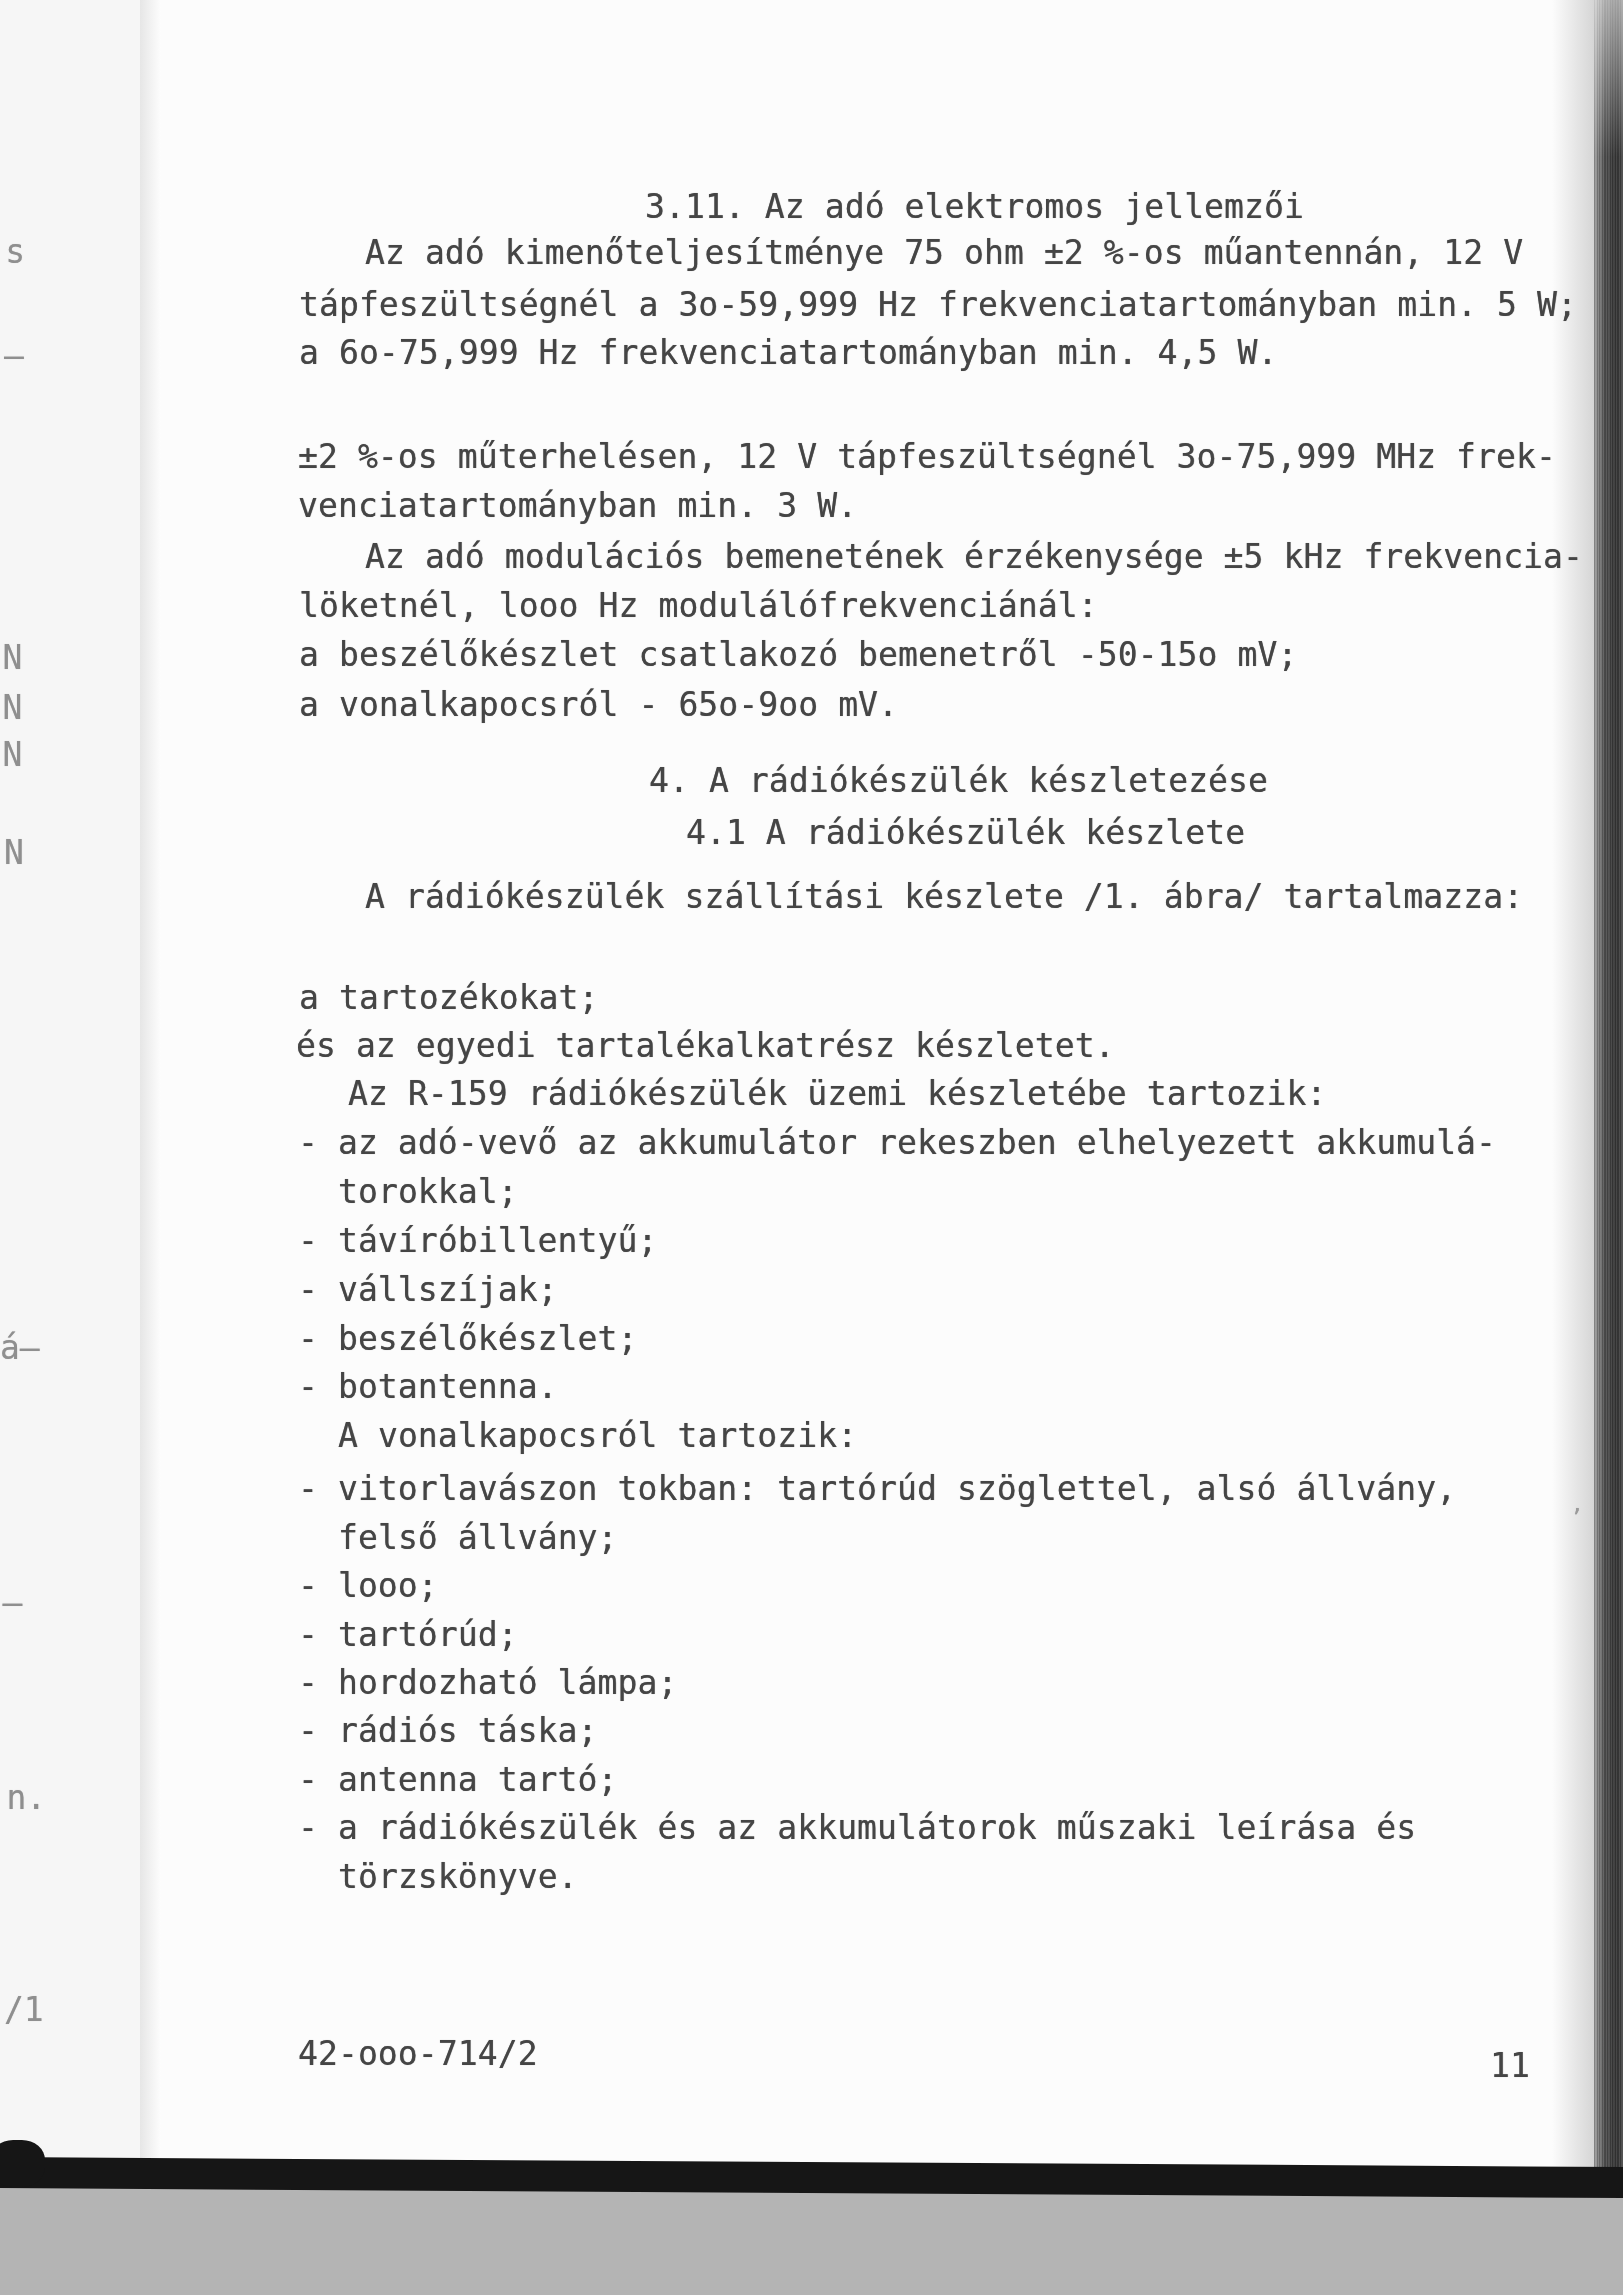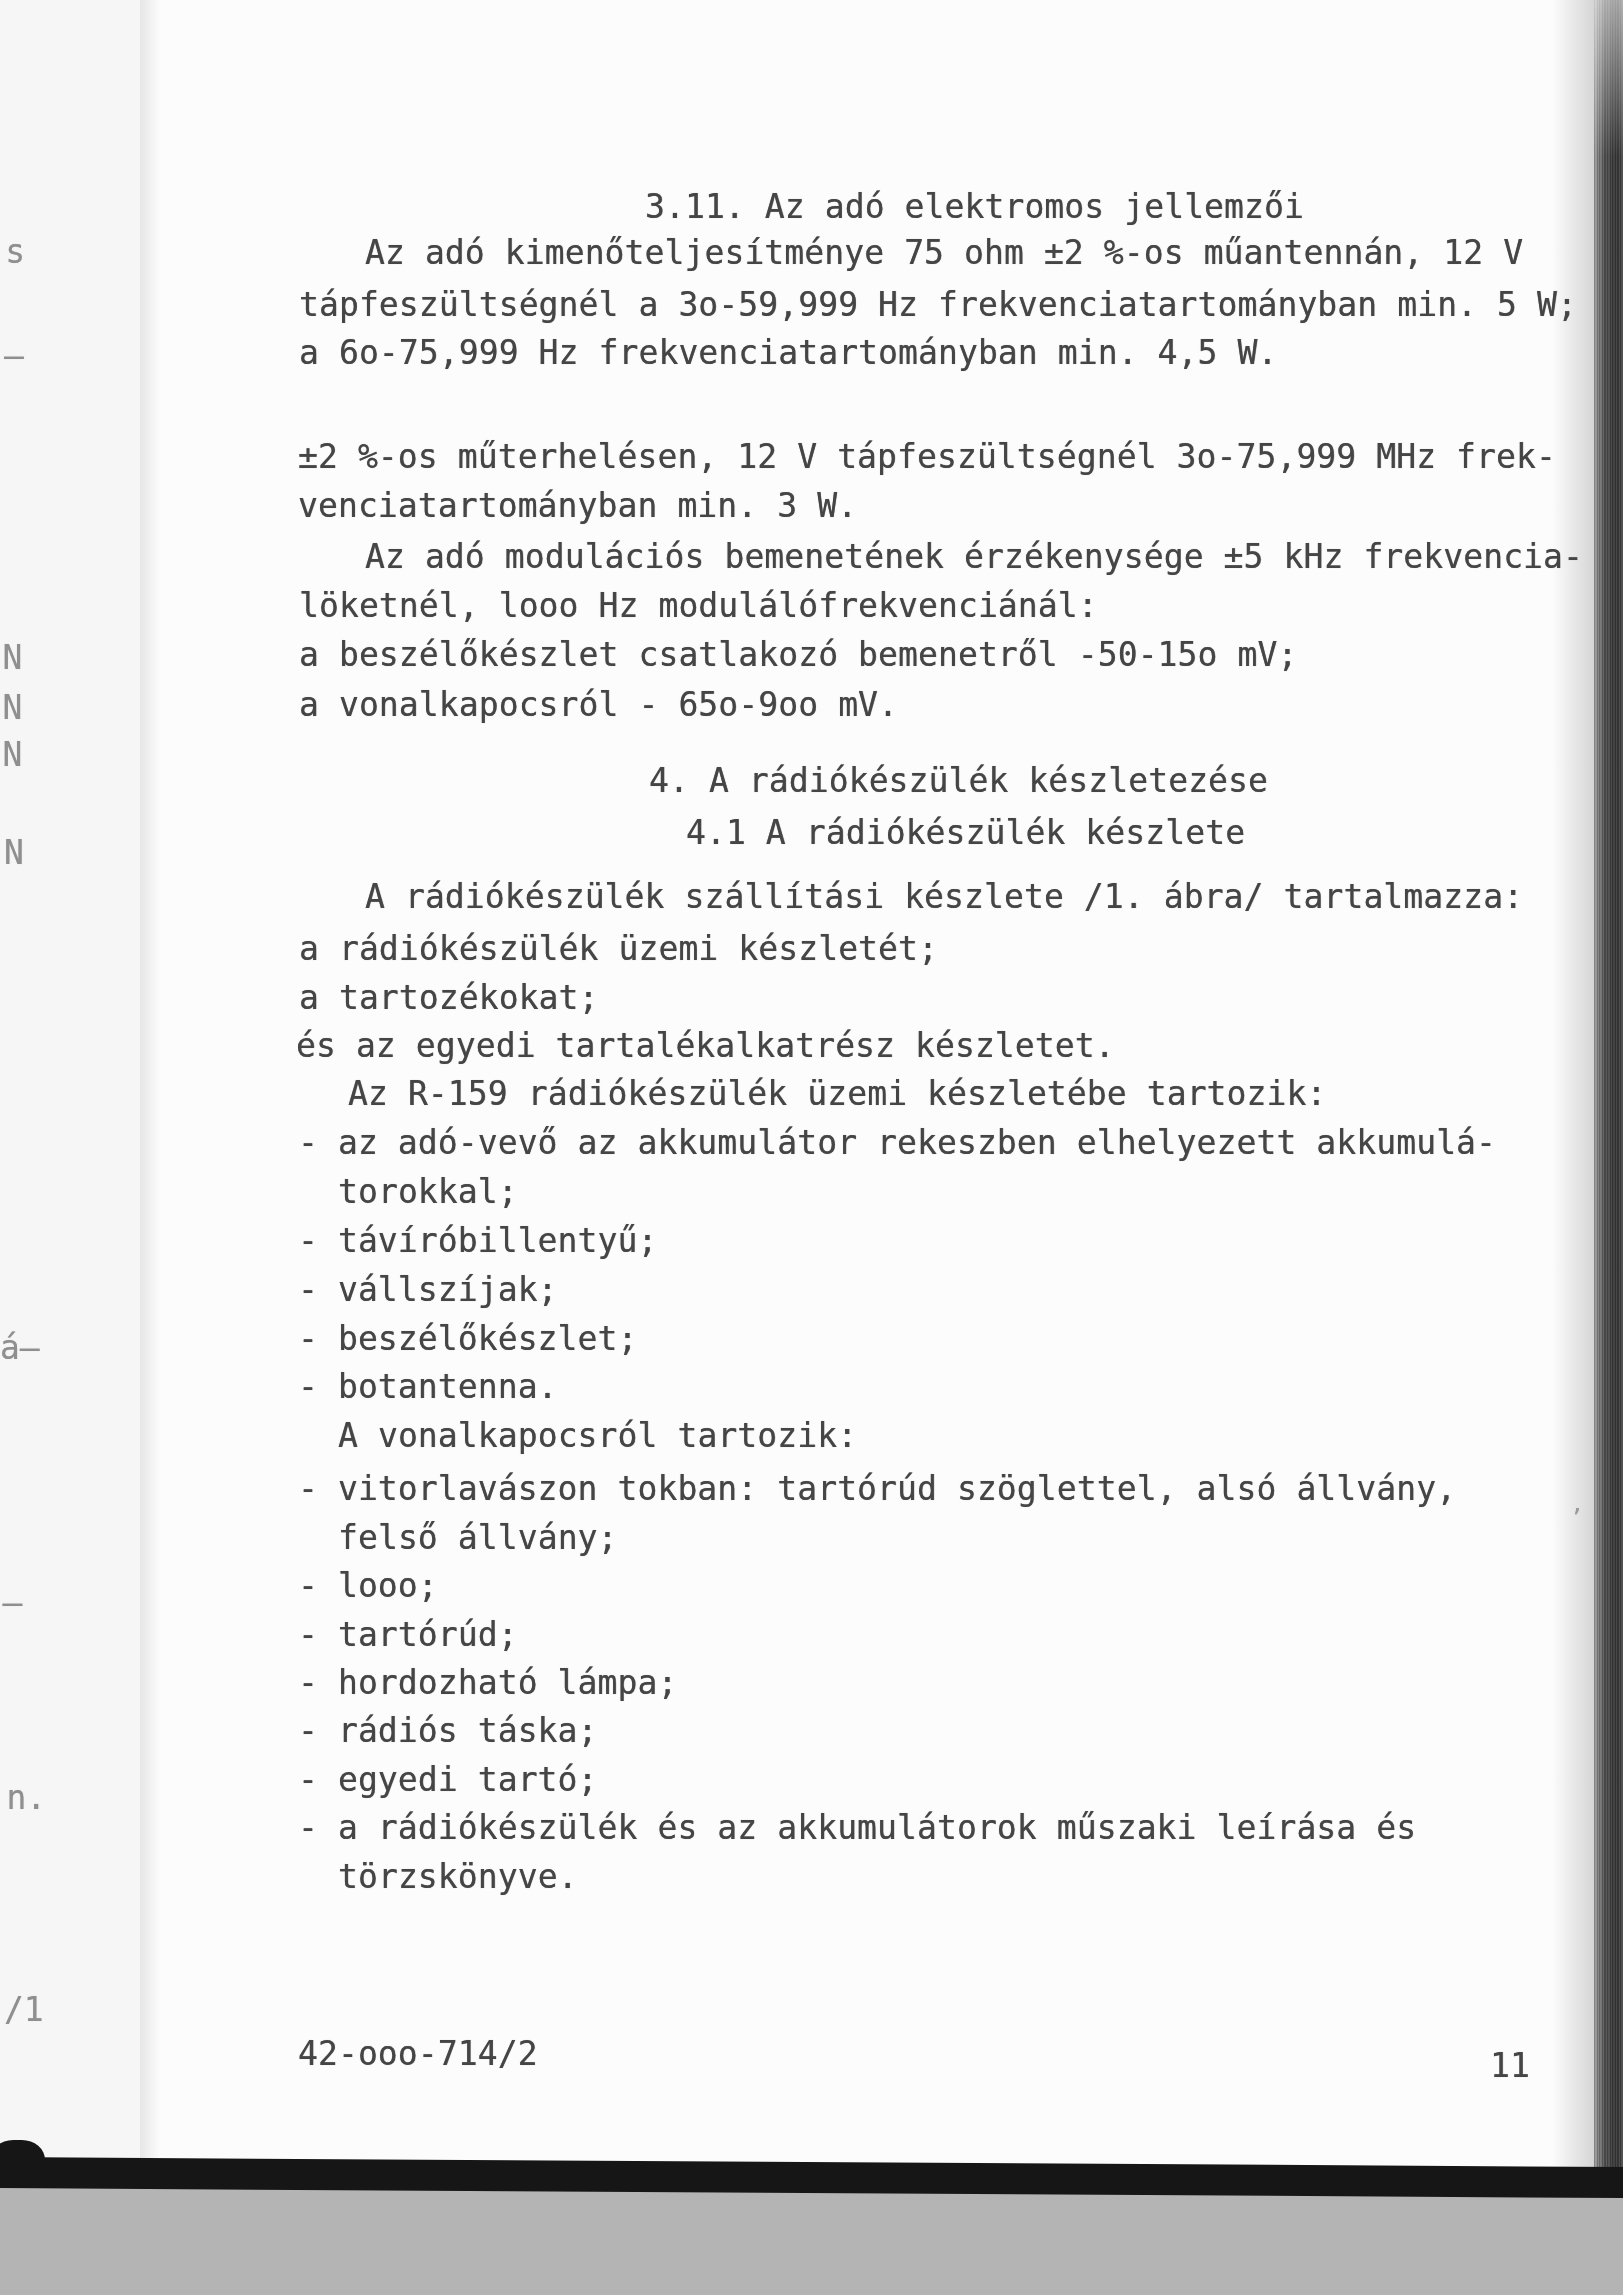--- a/index.html
+++ b/index.html
@@ -58,38 +58,37 @@
   <div class="ln" style="top:334px;left:299px">a 6o-75,999 Hz frekvenciatartományban min. 4,5 W.</div>
   <div class="ln" style="top:438px;left:298px">±2 %-os műterhelésen, 12 V tápfeszültségnél 3o-75,999 MHz frek-</div>
   <div class="ln" style="top:487px;left:298px">venciatartományban min. 3 W.</div>
   <div class="ln" style="top:538px;left:365px">Az adó modulációs bemenetének érzékenysége ±5 kHz frekvencia-</div>
   <div class="ln" style="top:587px;left:299px">löketnél, looo Hz modulálófrekvenciánál:</div>
   <div class="ln" style="top:636px;left:299px">a beszélőkészlet csatlakozó bemenetről -50-15o mV;</div>
   <div class="ln" style="top:686px;left:299px">a vonalkapocsról - 65o-9oo mV.</div>
   <div class="ln" style="top:762px;left:649px">4. A rádiókészülék készletezése</div>
   <div class="ln" style="top:814px;left:686px">4.1 A rádiókészülék készlete</div>
   <div class="ln" style="top:878px;left:365px">A rádiókészülék szállítási készlete /1. ábra/ tartalmazza:</div>
-  <div class="ln" style="top:930px;left:299px">a rádiókészülék üzemi készletét;</div>
   <div class="ln" style="top:979px;left:299px">a tartozékokat;</div>
   <div class="ln" style="top:1027px;left:296px">és az egyedi tartalékalkatrész készletet.</div>
   <div class="ln" style="top:1075px;left:348px">Az R-159 rádiókészülék üzemi készletébe tartozik:</div>
   <div class="ln" style="top:1124px;left:298px">- az adó-vevő az akkumulátor rekeszben elhelyezett akkumulá-</div>
   <div class="ln" style="top:1173px;left:338px">torokkal;</div>
   <div class="ln" style="top:1222px;left:298px">- távíróbillentyű;</div>
   <div class="ln" style="top:1271px;left:298px">- vállszíjak;</div>
   <div class="ln" style="top:1320px;left:298px">- beszélőkészlet;</div>
   <div class="ln" style="top:1368px;left:298px">- botantenna.</div>
   <div class="ln" style="top:1417px;left:338px">A vonalkapocsról tartozik:</div>
   <div class="ln" style="top:1470px;left:298px">- vitorlavászon tokban: tartórúd szöglettel, alsó állvány,</div>
   <div class="ln" style="top:1519px;left:338px">felső állvány;</div>
   <div class="ln" style="top:1567px;left:298px">- looo;</div>
   <div class="ln" style="top:1616px;left:298px">- tartórúd;</div>
   <div class="ln" style="top:1664px;left:298px">- hordozható lámpa;</div>
   <div class="ln" style="top:1712px;left:298px">- rádiós táska;</div>
-  <div class="ln" style="top:1761px;left:298px">- egyedi tartó;</div>
+  <div class="ln" style="top:1761px;left:298px">- antenna tartó;</div>
   <div class="ln" style="top:1809px;left:298px">- a rádiókészülék és az akkumulátorok műszaki leírása és</div>
   <div class="ln" style="top:1858px;left:338px">törzskönyve.</div>
 
   <div class="ln" style="top:2035px;left:298px">42-ooo-714/2</div>
   <div class="ln" style="top:2047px;left:1490px">11</div>
 
   <span class="art" style="top:233px;left:5.2px">s</span>
   <span class="art" style="top:337px;left:3.9px">–</span>
   <span class="art" style="top:639px;left:2.6px">N</span>
   <span class="art" style="top:689px;left:2.6px">N</span>

